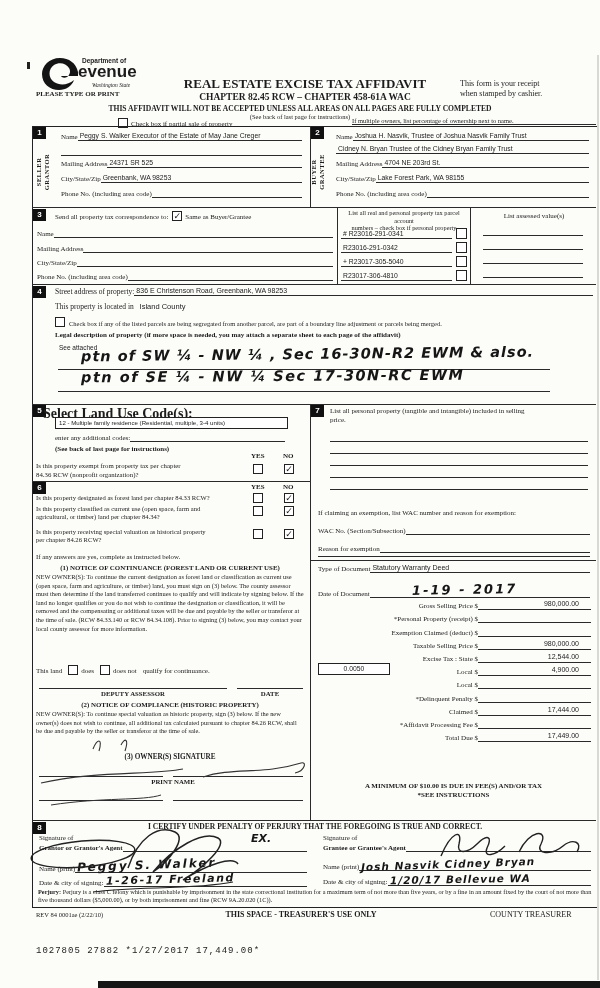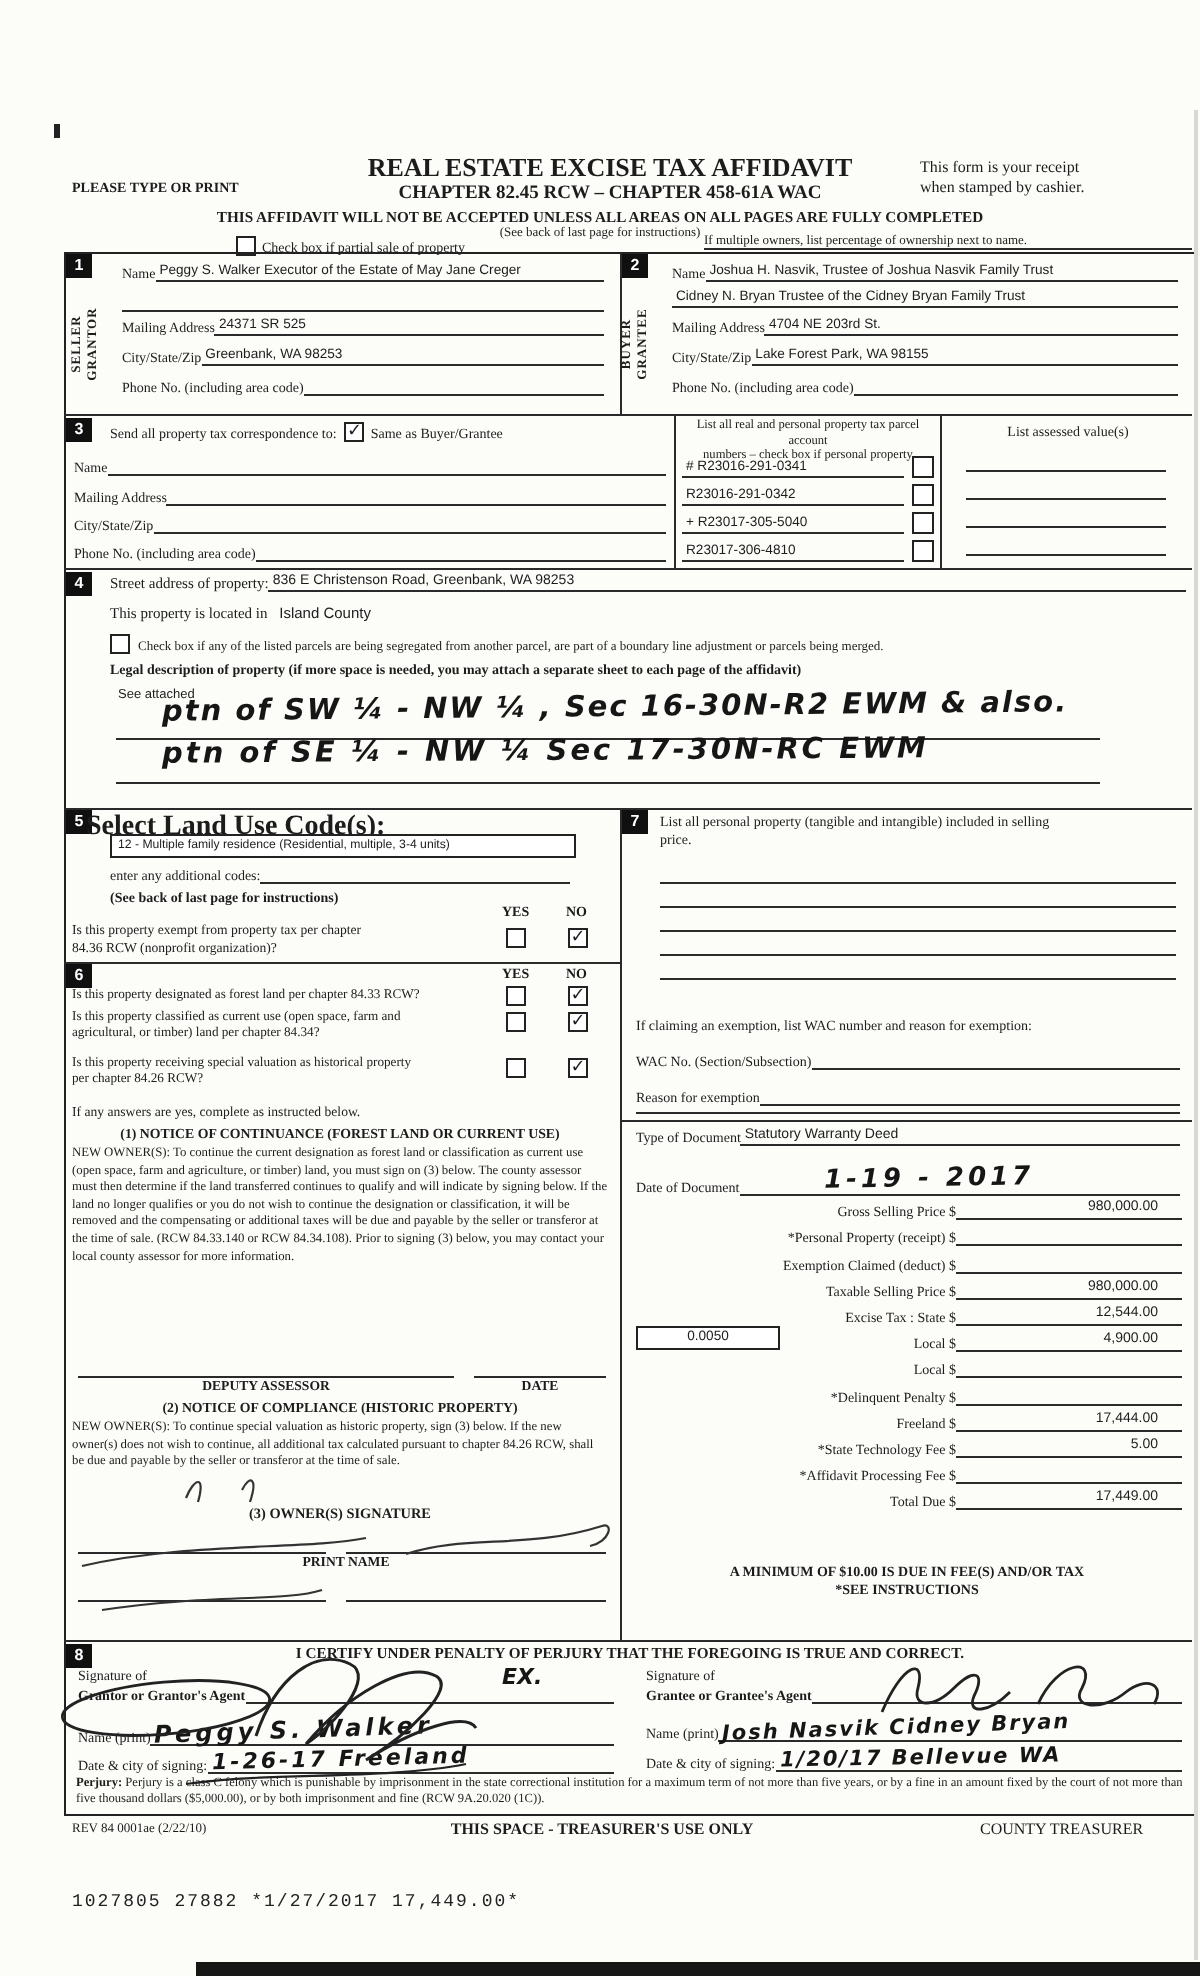--- a/index.html
+++ b/index.html
@@ -31,20 +31,28 @@
   .fline{flex:1;border-bottom:1px solid #2a2a2a;text-align:right;font-size:7px;padding-right:12px;min-height:9px;}
   .ratebox{position:absolute;left:8px;bottom:1px;width:70px;height:10px;border:1.5px solid #222;
       text-align:center;font-size:6.8px;line-height:10px;background:#fff;}
   svg{overflow:visible;}
 </style>
 </head>
 <body>
 
 <div class="page">
 
+  <div class="abs" style="left:40px;top:56px;width:130px;height:42px">
+    <svg class="abs" style="left:0;top:0" width="40" height="36" viewBox="0 0 40 36">
+      <path d="M20,2 C9,2 2,10 2,18 C2,28 10,34 19,34 C26,34 32,30 34,24 C28,29 20,30 14,26 C8,22 8,13 14,9 C19,6 26,7 29,12 C31,15 30,19 27,21 C25,22 22,22 21,20 L38,20 L38,16 C36,7 29,2 20,2 Z" fill="#141414"></path>
+    </svg>
+    <span class="abs san f65 b" style="left:42px;top:1px">Department of</span>
+    <span class="abs b" style="left:38px;top:6px;font-size:17px;font-family:'Liberation Sans',sans-serif">evenue</span>
+    <span class="abs" style="left:52px;top:26px;font-size:5.5px;font-style:italic">Washington State</span>
+  </div>
   <div class="abs b f7" style="left:36px;top:90px">PLEASE TYPE OR PRINT</div>
   <div class="abs b c" style="left:150px;top:76px;width:310px;font-size:13px">REAL ESTATE EXCISE TAX AFFIDAVIT</div>
   <div class="abs b c" style="left:150px;top:92px;width:310px;font-size:9.5px">CHAPTER 82.45 RCW – CHAPTER 458-61A WAC</div>
   <div class="abs f8" style="left:460px;top:79px;width:130px;line-height:10px">
     <span>This form is your receipt</span><br>
     <span>when stamped by cashier.</span>
   </div>
   <div class="abs b c" style="left:30px;top:104px;width:540px;font-size:7.6px">THIS AFFIDAVIT WILL NOT BE ACCEPTED UNLESS ALL AREAS ON ALL PAGES ARE FULLY COMPLETED</div>
   <div class="abs c f65" style="left:30px;top:113px;width:540px">(See back of last page for instructions)</div>
   <div class="abs row" style="left:118px;top:118px;width:200px">
@@ -233,20 +241,28 @@
       <span>Is this property receiving special valuation as historical property</span><br>
       <span>per chapter 84.26 RCW?</span>
     </div>
     <span class="cb abs" style="left:220px;top:48px"></span>
     <span class="cb abs" style="left:251px;top:48px">✓</span>
 
     <div class="abs" style="left:3px;top:72px;font-size:6.8px">If any answers are yes, complete as instructed below.</div>
     <div class="abs b c" style="left:3px;top:83px;width:268px;font-size:6.9px">(1) NOTICE OF CONTINUANCE (FOREST LAND OR CURRENT USE)</div>
     <div class="abs para" style="left:3px;top:92px;width:268px">NEW OWNER(S): To continue the current designation as forest land or classification as current use (open space, farm and agriculture, or timber) land, you must sign on (3) below. The county assessor must then determine if the land transferred continues to qualify and will indicate by signing below. If the land no longer qualifies or you do not wish to continue the designation or classification, it will be removed and the compensating or additional taxes will be due and payable by the seller or transferor at the time of sale. (RCW 84.33.140 or RCW 84.34.108). Prior to signing (3) below, you may contact your local county assessor for more information.</div>
 
+    <div class="abs row f7" style="left:3px;top:184px;width:268px">
+      <span>This land</span>
+      <span class="cb" style="margin-left:6px"></span>
+      <span style="margin-left:3px">does</span>
+      <span class="cb" style="margin-left:6px"></span>
+      <span style="margin-left:3px">does not</span>
+      <span style="margin-left:6px">qualify for continuance.</span>
+    </div>
 
     <div class="hl" style="left:6px;top:207px;width:188px"></div>
     <div class="hl" style="left:204px;top:207px;width:66px"></div>
     <div class="abs b c" style="left:6px;top:209px;width:188px;font-size:6.8px">DEPUTY ASSESSOR</div>
     <div class="abs b c" style="left:204px;top:209px;width:66px;font-size:6.8px">DATE</div>
 
     <div class="abs b c" style="left:3px;top:220px;width:268px;font-size:6.9px">(2) NOTICE OF COMPLIANCE (HISTORIC PROPERTY)</div>
     <div class="abs para" style="left:3px;top:229px;width:268px">NEW OWNER(S): To continue special valuation as historic property, sign (3) below. If the new owner(s) does not wish to continue, all additional tax calculated pursuant to chapter 84.26 RCW, shall be due and payable by the seller or transferor at the time of sale.</div>
 
     <div class="abs b c" style="left:3px;top:272px;width:268px;font-size:7.2px">(3) OWNER(S) SIGNATURE</div>
@@ -324,26 +340,22 @@
         </div>
       <div class="frow">
           <span class="flabel">Local $</span>
           <span class="fline san"><span></span></span>
         </div>
       <div class="frow">
           <span class="flabel">*Delinquent Penalty $</span>
           <span class="fline san"><span></span></span>
         </div>
       <div class="frow">
-          <span class="flabel">Freeland $</span>
+          <span class="flabel">Claimed $</span>
           <span class="fline san"><span>17,444.00</span></span>
-        </div>
-      <div class="frow">
-          <span class="flabel">*State Technology Fee $</span>
-          <span class="fline san"><span>5.00</span></span>
         </div>
       <div class="frow">
           <span class="flabel">*Affidavit Processing Fee $</span>
           <span class="fline san"><span></span></span>
         </div>
       <div class="frow">
           <span class="flabel">Total Due $</span>
           <span class="fline san"><span>17,449.00</span></span>
         </div>
     </div>

